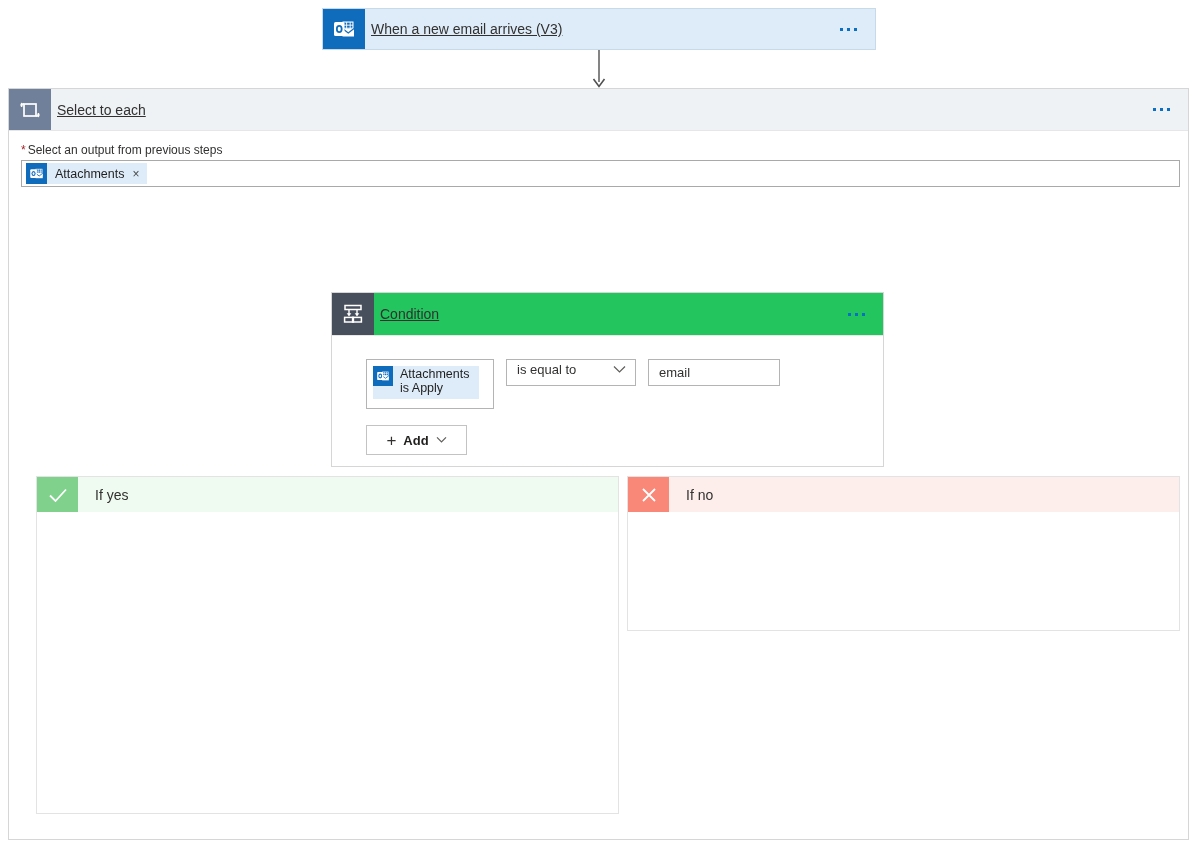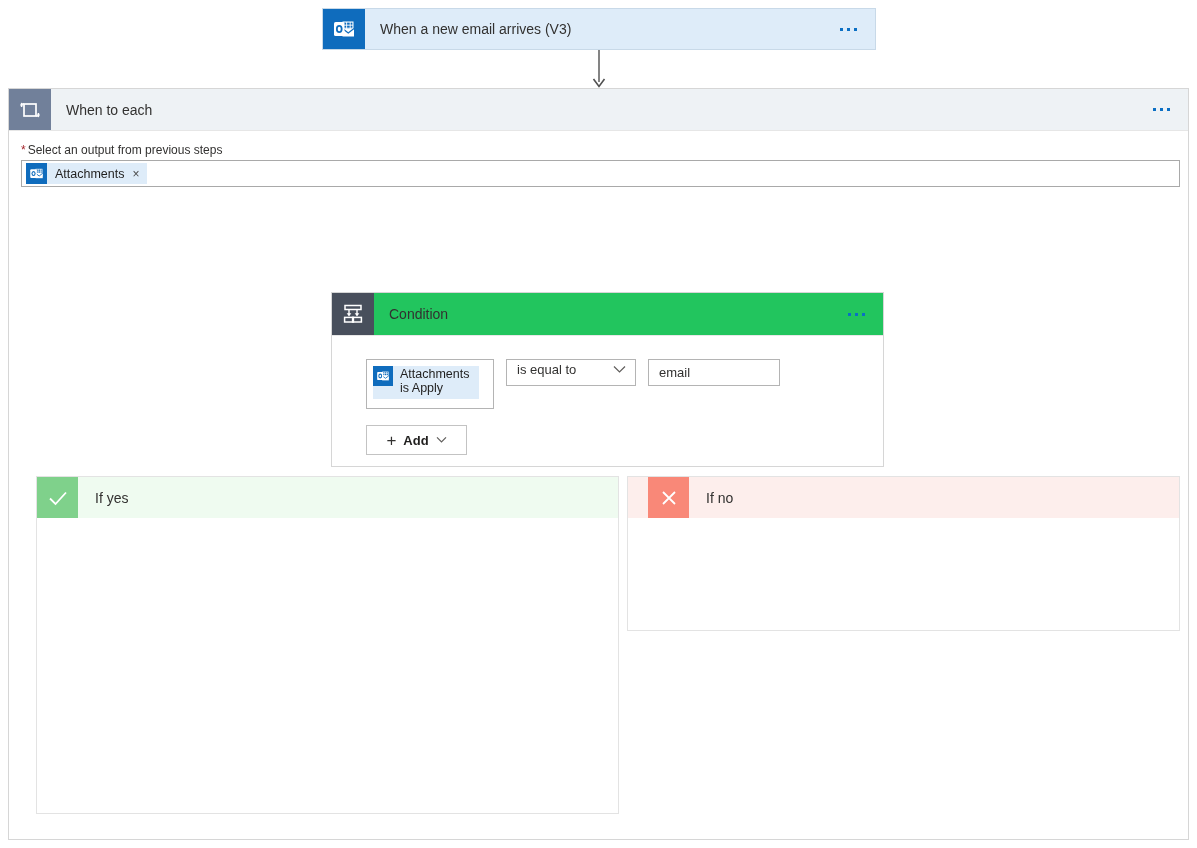--- a/index.html
+++ b/index.html
@@ -37,24 +37,25 @@
   .icon-square {
     width: 42px;
     min-width: 42px;
     display: flex;
     align-items: center;
     justify-content: center;
   }
   .card-title {
     display: flex;
     align-items: center;
-    padding-left: 15px;
+    padding-left: 6px;
     font-size: 14px;
     color: #323130;
     flex: 1;
+    text-decoration: underline;
   }
   .ellipsis {
     display: flex;
     align-items: center;
     gap: 4px;
     padding-right: 18px;
   }
   .ellipsis i {
     display: block;
     width: 3px;
@@ -247,24 +248,24 @@
     background: #ffffff;
     border: 1px solid #e3e3e3;
     box-sizing: border-box;
   }
   #branch-yes { left: 27px; top: 387px; width: 583px; height: 338px; }
   #branch-no  { left: 618px; top: 387px; width: 553px; height: 155px; }
 
   .branch-header {
     display: flex;
     align-items: stretch;
-    height: 41px;
+    height: 35px;
   }
   #branch-yes .branch-header { background: #effbf0; }
-  #branch-no  .branch-header { background: #fdeeec; padding-left: 20px; }
+  #branch-no  .branch-header { background: #fdeeec; }
   .branch-icon {
     width: 41px; min-width: 41px;
     display: flex; align-items: center; justify-content: center;
   }
   #yes-icon { background: #7fd18b; }
   #no-icon  { background: #f98878; }
   .branch-title {
     display: flex; align-items: center;
     padding-left: 17px;
     font-size: 14px;
@@ -319,21 +320,21 @@
     <div class="card-header">
       <div class="icon-square">
         <svg width="22" height="22" viewBox="0 0 22 22">
           <rect x="5" y="5" width="12" height="12" fill="none" stroke="#ffffff" stroke-width="1.7"></rect>
           <path d="M5 5 L2.6 5 L2.6 8" fill="none" stroke="#ffffff" stroke-width="1.5"></path>
           <path d="M1 6.4 L2.6 3.6 L4.2 6.4 Z" fill="#ffffff"></path>
           <path d="M17 17 L19.4 17 L19.4 14" fill="none" stroke="#ffffff" stroke-width="1.5"></path>
           <path d="M17.8 15.6 L19.4 18.4 L21 15.6 Z" fill="#ffffff"></path>
         </svg>
       </div>
-      <div class="card-title">When to each</div>
+      <div class="card-title">Select to each</div>
       <div class="ellipsis">
           <i></i>
           <i></i>
           <i></i>
         </div>
     </div>
 
     <div class="field-label">
       <span class="req">*</span><span>Select an output from previous steps</span>
     </div>

